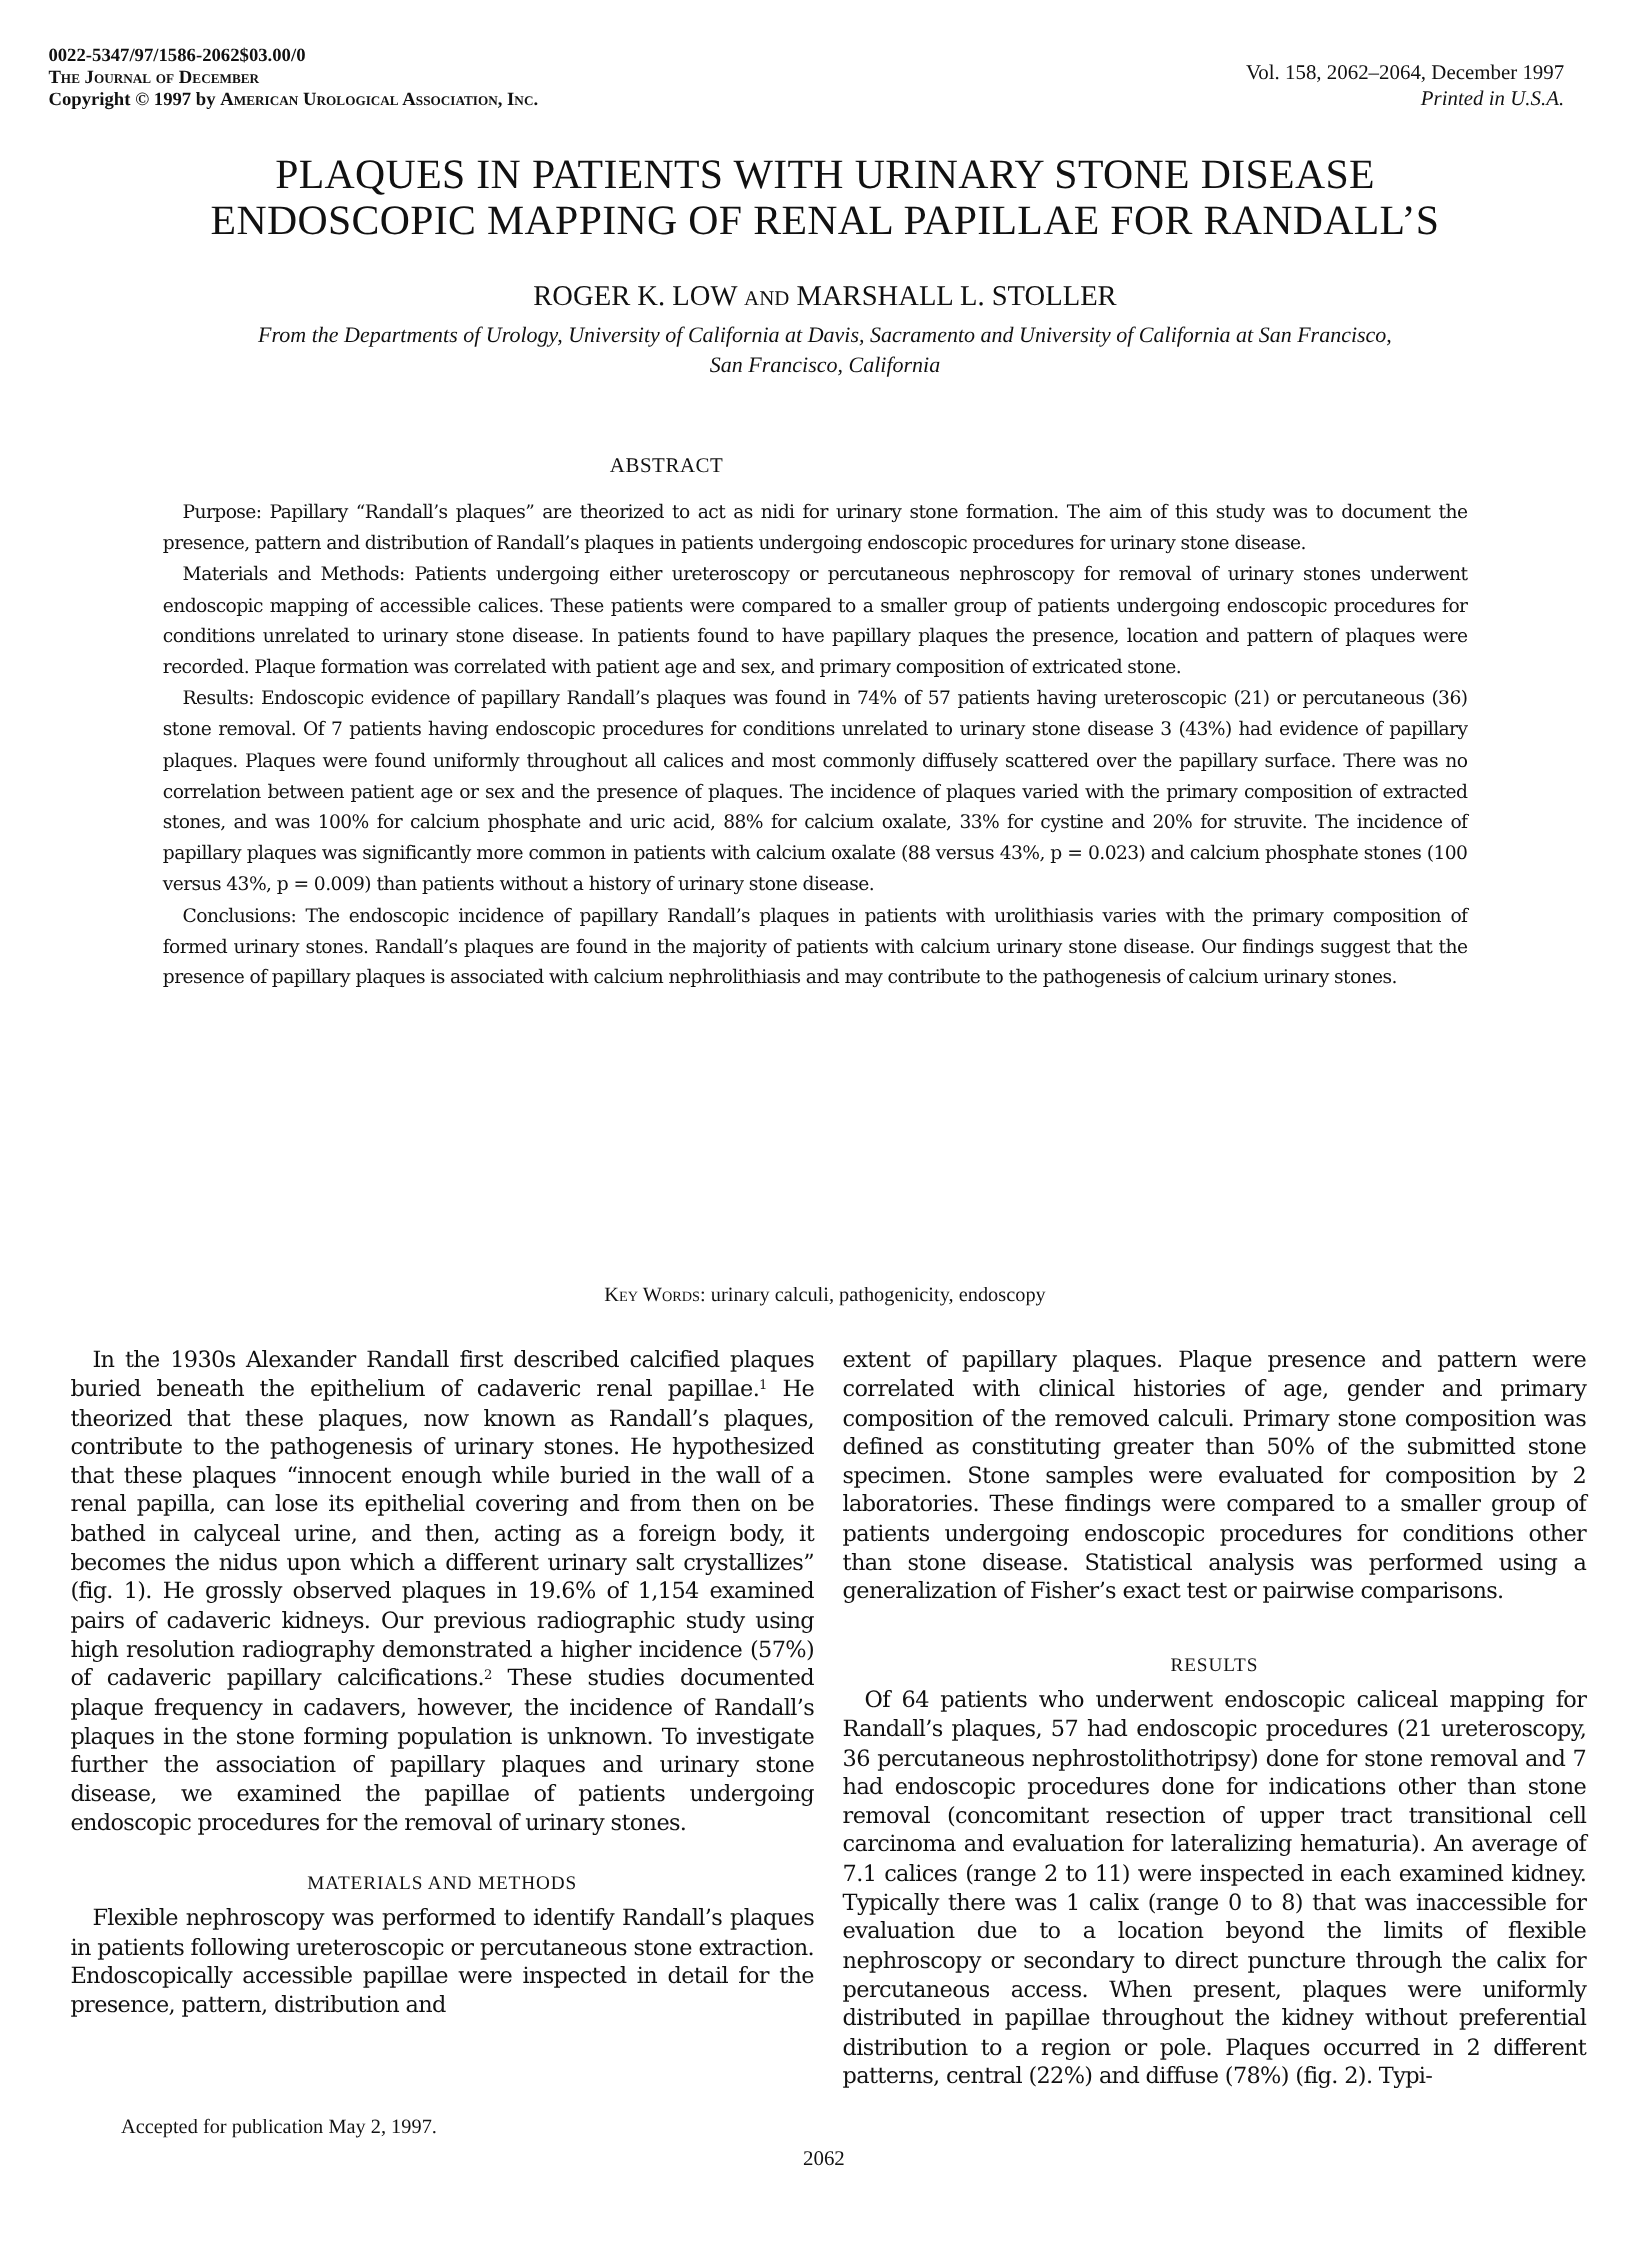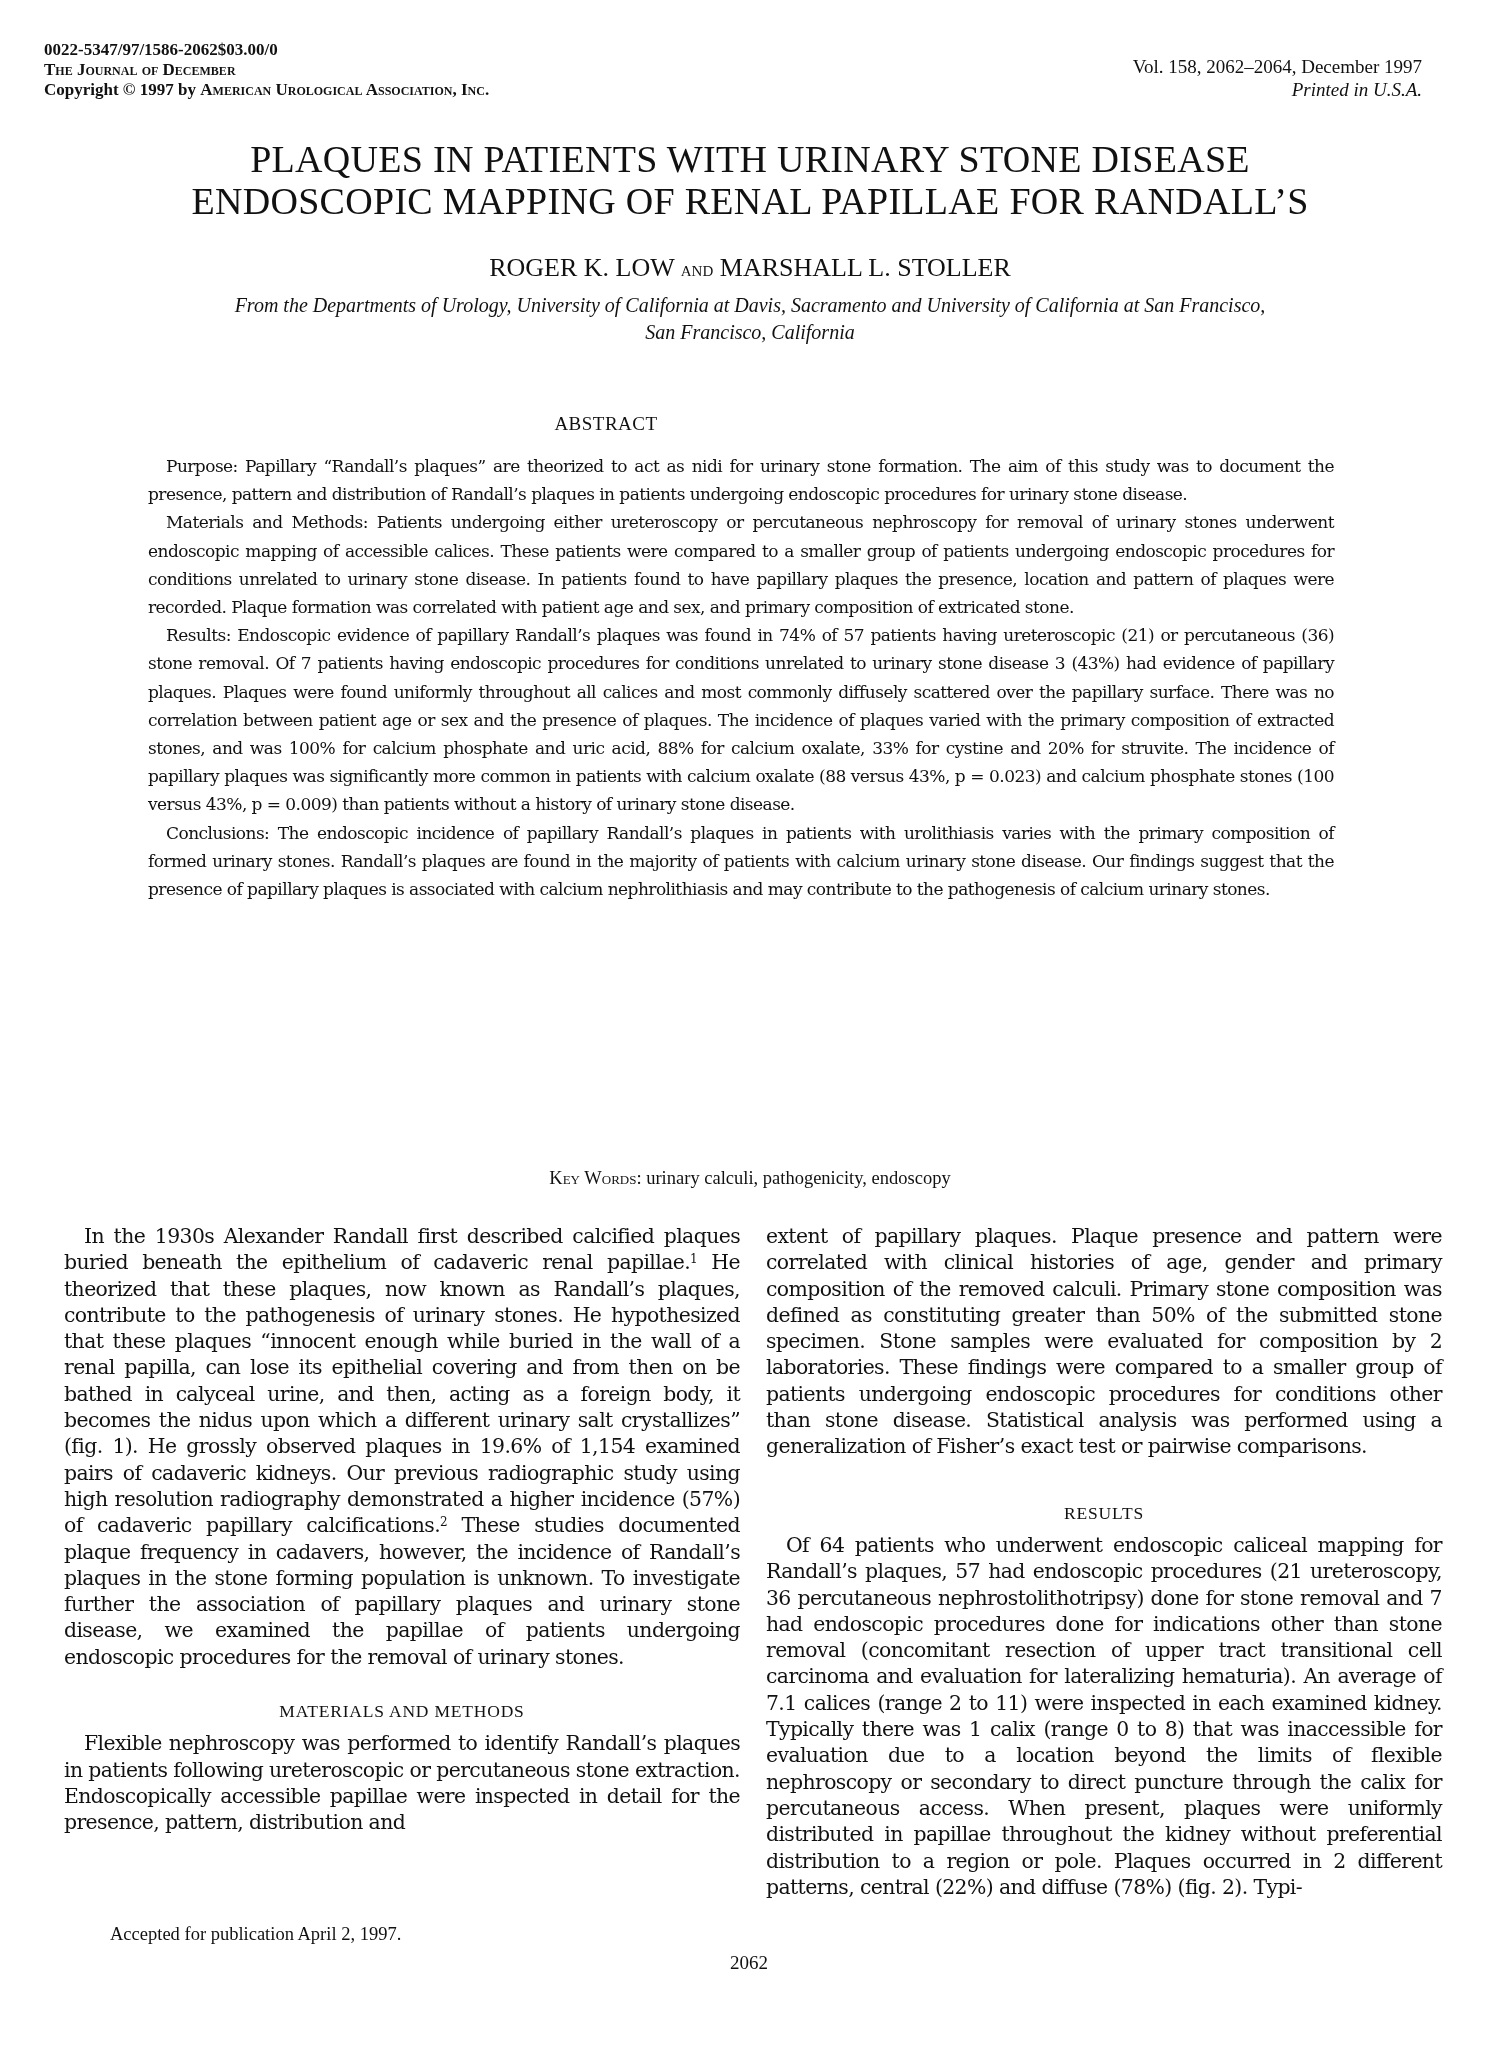--- a/index.html
+++ b/index.html
@@ -3,21 +3,21 @@
 <meta charset="utf-8">
 <style>
   html, body { margin:0; padding:0; background:#ffffff; }
   body { width:1500px; height:2050px; position:relative; overflow:hidden; color:#111; font-family:"DejaVu Serif", serif; }
   .hdr-left { position:absolute; left:44px; top:40px; font-family:"Liberation Serif", serif; font-size:17px; line-height:20px; font-weight:bold; }
   .hdr-left .sc { font-variant:small-caps; }
   .hdr-right { position:absolute; right:78px; top:55px; text-align:right; font-family:"Liberation Serif", serif; font-size:19px; line-height:23px; }
   .hdr-right .printed { font-style:italic; }
   .title { position:absolute; left:0; width:1500px; top:138px; text-align:center; font-family:"Liberation Serif", serif; font-size:38px; line-height:42px; letter-spacing:0.3px; }
   .authors { position:absolute; left:0; width:1500px; top:253px; text-align:center; font-family:"Liberation Serif", serif; font-size:26px; }
-  .authors .and { font-variant:small-caps; font-size:22px; }
+  .authors .and { font-variant:small-caps; font-size:27px; }
   .affil { position:absolute; left:60px; width:1380px; top:292px; text-align:center; font-family:"Liberation Serif", serif; font-style:italic; font-size:20px; line-height:27px; }
   .abs-head { position:absolute; left:0; width:1212px; top:413px; text-align:center; font-family:"Liberation Serif", serif; font-size:19px; letter-spacing:0.5px; }
   .abstract { position:absolute; left:148px; width:1186px; top:452px; font-family:"DejaVu Serif", serif; font-size:17px; line-height:28.2px; text-align:justify; letter-spacing:-0.55px; }
   .abstract p { margin:0; text-indent:18px; }
   .keywords { position:absolute; left:0; width:1500px; top:1168px; text-align:center; font-family:"Liberation Serif", serif; font-size:18.5px; }
   .keywords .kw-label { font-variant:small-caps; }
   .col { position:absolute; top:1223px; width:676px; font-family:"DejaVu Serif", serif; font-size:20.4px; line-height:26.3px; text-align:justify; letter-spacing:-0.6px; }
   .col1 { left:64px; }
   .col2 { left:766px; }
   .col p { margin:0; text-indent:20px; }
@@ -75,14 +75,14 @@
   <div class="sec-head">MATERIALS AND METHODS</div>
   <p>Flexible nephroscopy was performed to identify Randall’s plaques in patients following ureteroscopic or percutaneous stone extraction. Endoscopically accessible papillae were inspected in detail for the presence, pattern, distribution and</p>
 </div>
 
 <div class="col col2">
   <p class="noindent">extent of papillary plaques. Plaque presence and pattern were correlated with clinical histories of age, gender and primary composition of the removed calculi. Primary stone composition was defined as constituting greater than 50% of the submitted stone specimen. Stone samples were evaluated for composition by 2 laboratories. These findings were compared to a smaller group of patients undergoing endoscopic procedures for conditions other than stone disease. Statistical analysis was performed using a generalization of Fisher’s exact test or pairwise comparisons.</p>
   <div class="sec-head" style="margin-top:40px;">RESULTS</div>
   <p>Of 64 patients who underwent endoscopic caliceal mapping for Randall’s plaques, 57 had endoscopic procedures (21 ureteroscopy, 36 percutaneous nephrostolithotripsy) done for stone removal and 7 had endoscopic procedures done for indications other than stone removal (concomitant resection of upper tract transitional cell carcinoma and evaluation for lateralizing hematuria). An average of 7.1 calices (range 2 to 11) were inspected in each examined kidney. Typically there was 1 calix (range 0 to 8) that was inaccessible for evaluation due to a location beyond the limits of flexible nephroscopy or secondary to direct puncture through the calix for percutaneous access. When present, plaques were uniformly distributed in papillae throughout the kidney without preferential distribution to a region or pole. Plaques occurred in 2 different patterns, central (22%) and diffuse (78%) (fig. 2). Typi-</p>
 </div>
 
-<div class="accepted">Accepted for publication April 2, 1997.</div>
+<div class="accepted">Accepted for publication May 2, 1997.</div>
 <div class="pageno">2062</div>
 
 </body></html>

